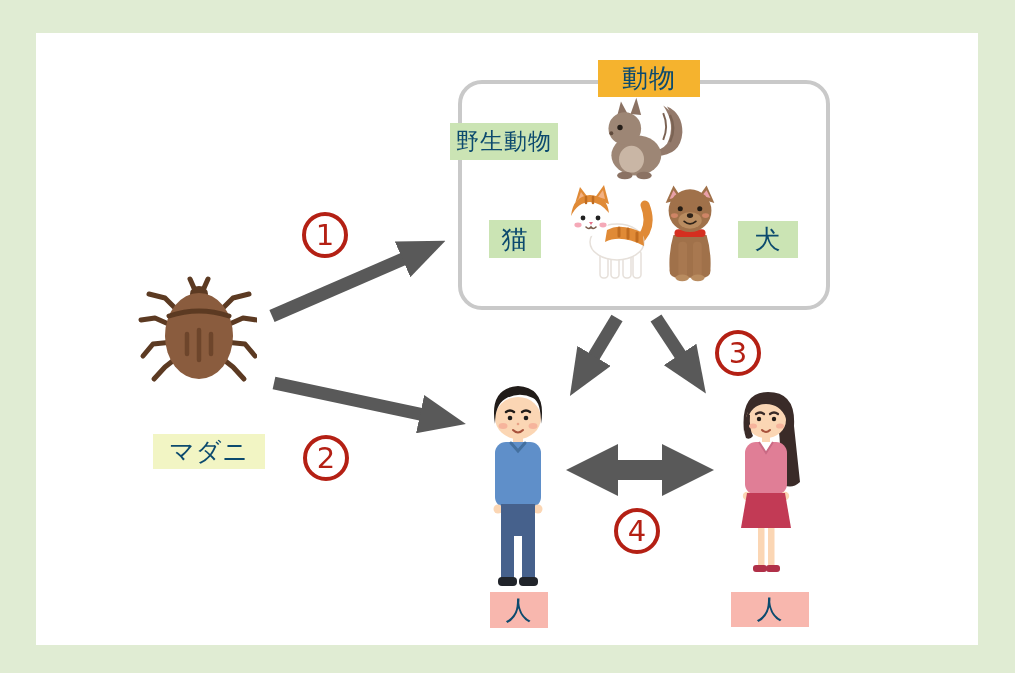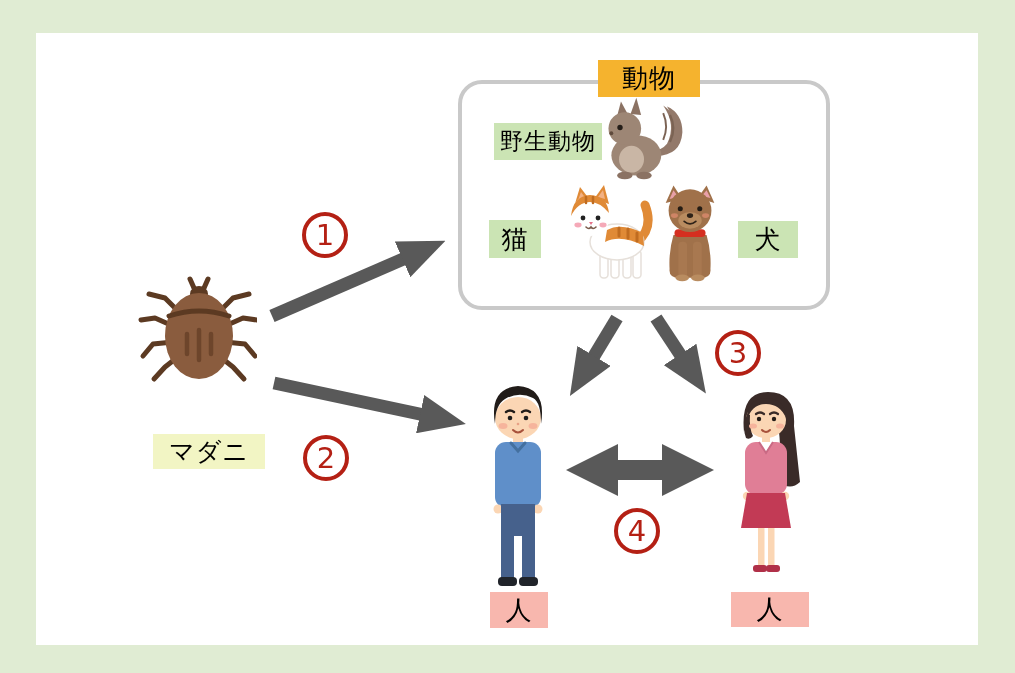--- a/index.html
+++ b/index.html
@@ -15,24 +15,24 @@
     background:#ffffff;
   }
   svg.arrows{position:absolute;left:0;top:0;z-index:2;}
   .animal-box{
     position:absolute;left:458px;top:80px;width:372px;height:230px;
     background:#ffffff;border:4px solid #c9c9c9;border-radius:24px;
     box-sizing:border-box;z-index:3;
   }
   .tag{
     position:absolute;display:flex;align-items:center;justify-content:center;
-    color:#000000;box-sizing:border-box;z-index:6;letter-spacing:1px;
+    color:#0c4a6e;box-sizing:border-box;z-index:6;letter-spacing:1px;
   }
   .tag-animal-title{left:598px;top:60px;width:102px;height:37px;background:#f5b32e;font-size:26px;}
-  .tag-wild{left:494px;top:123px;width:108px;height:37px;background:#cbe4b4;font-size:23px;}
+  .tag-wild{left:450px;top:123px;width:108px;height:37px;background:#cbe4b4;font-size:23px;}
   .tag-cat{left:489px;top:220px;width:52px;height:38px;background:#cbe4b4;font-size:26px;}
   .tag-dog{left:738px;top:221px;width:60px;height:37px;background:#cbe4b4;font-size:26px;}
   .tag-tick{left:153px;top:398px;width:112px;height:35px;background:#f2f5c4;font-size:25px;margin-top:36px;}
   .tag-human-left{left:490px;top:592px;width:58px;height:36px;background:#f8b7ae;font-size:26px;}
   .tag-human-right{left:731px;top:592px;width:78px;height:35px;background:#f8b7ae;font-size:26px;}
   .badge{
     position:absolute;width:46px;height:46px;border-radius:50%;
     border:4px solid #b42014;color:#b42014;
     display:flex;align-items:center;justify-content:center;
     font-size:29px;box-sizing:border-box;background:transparent;z-index:7;

